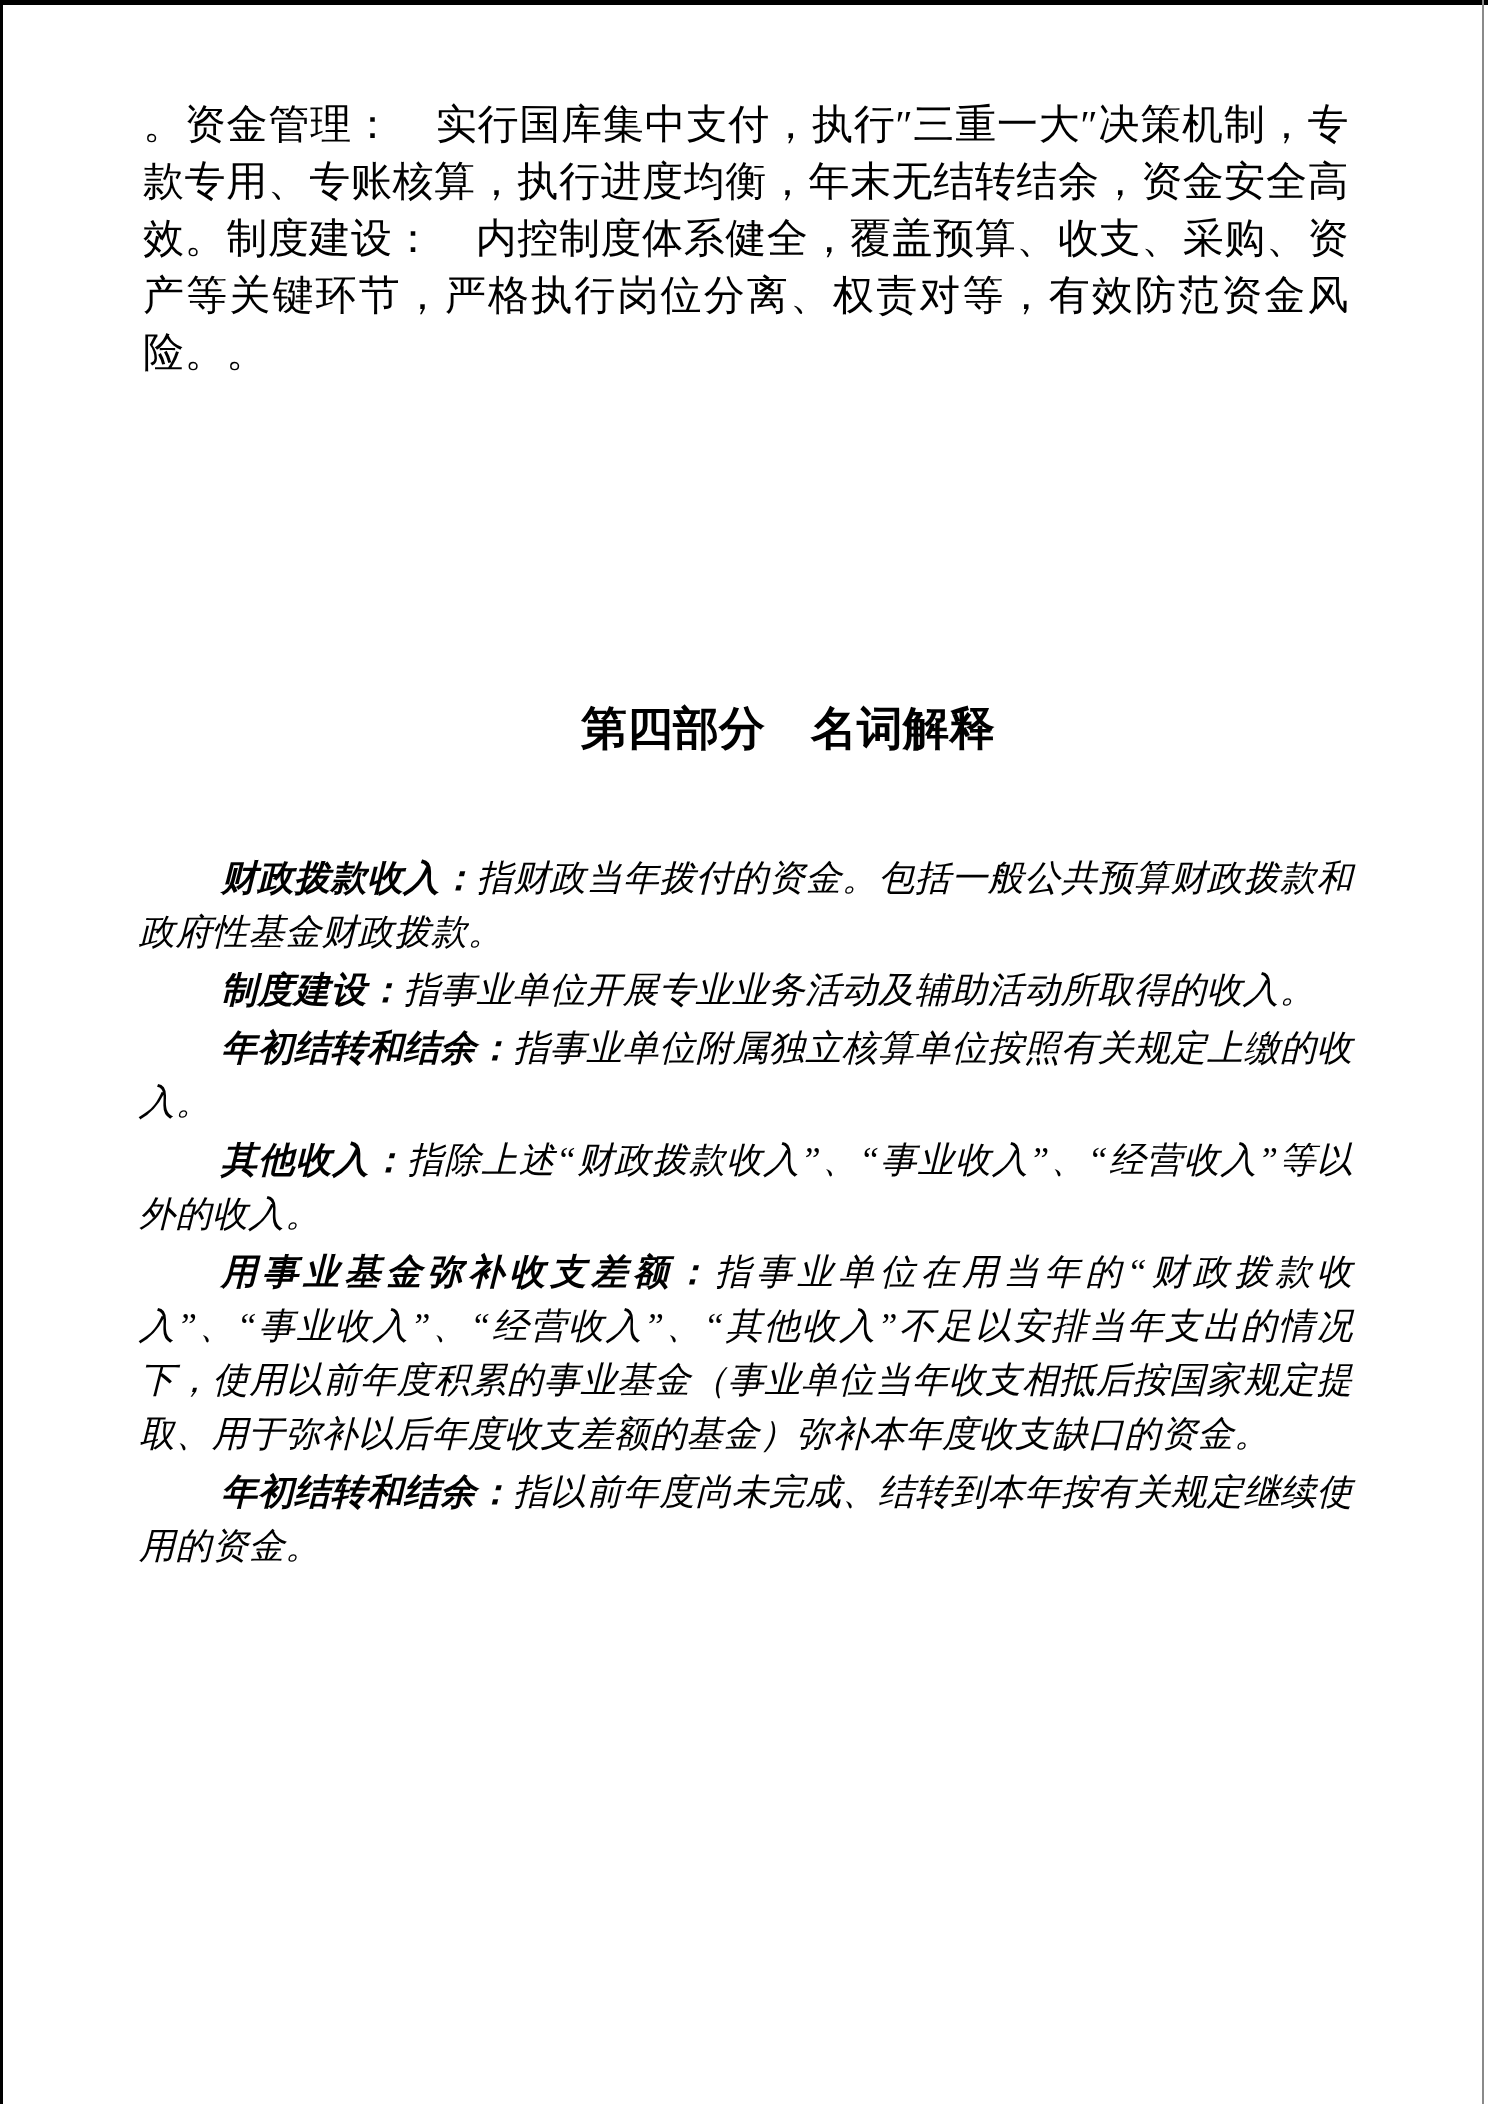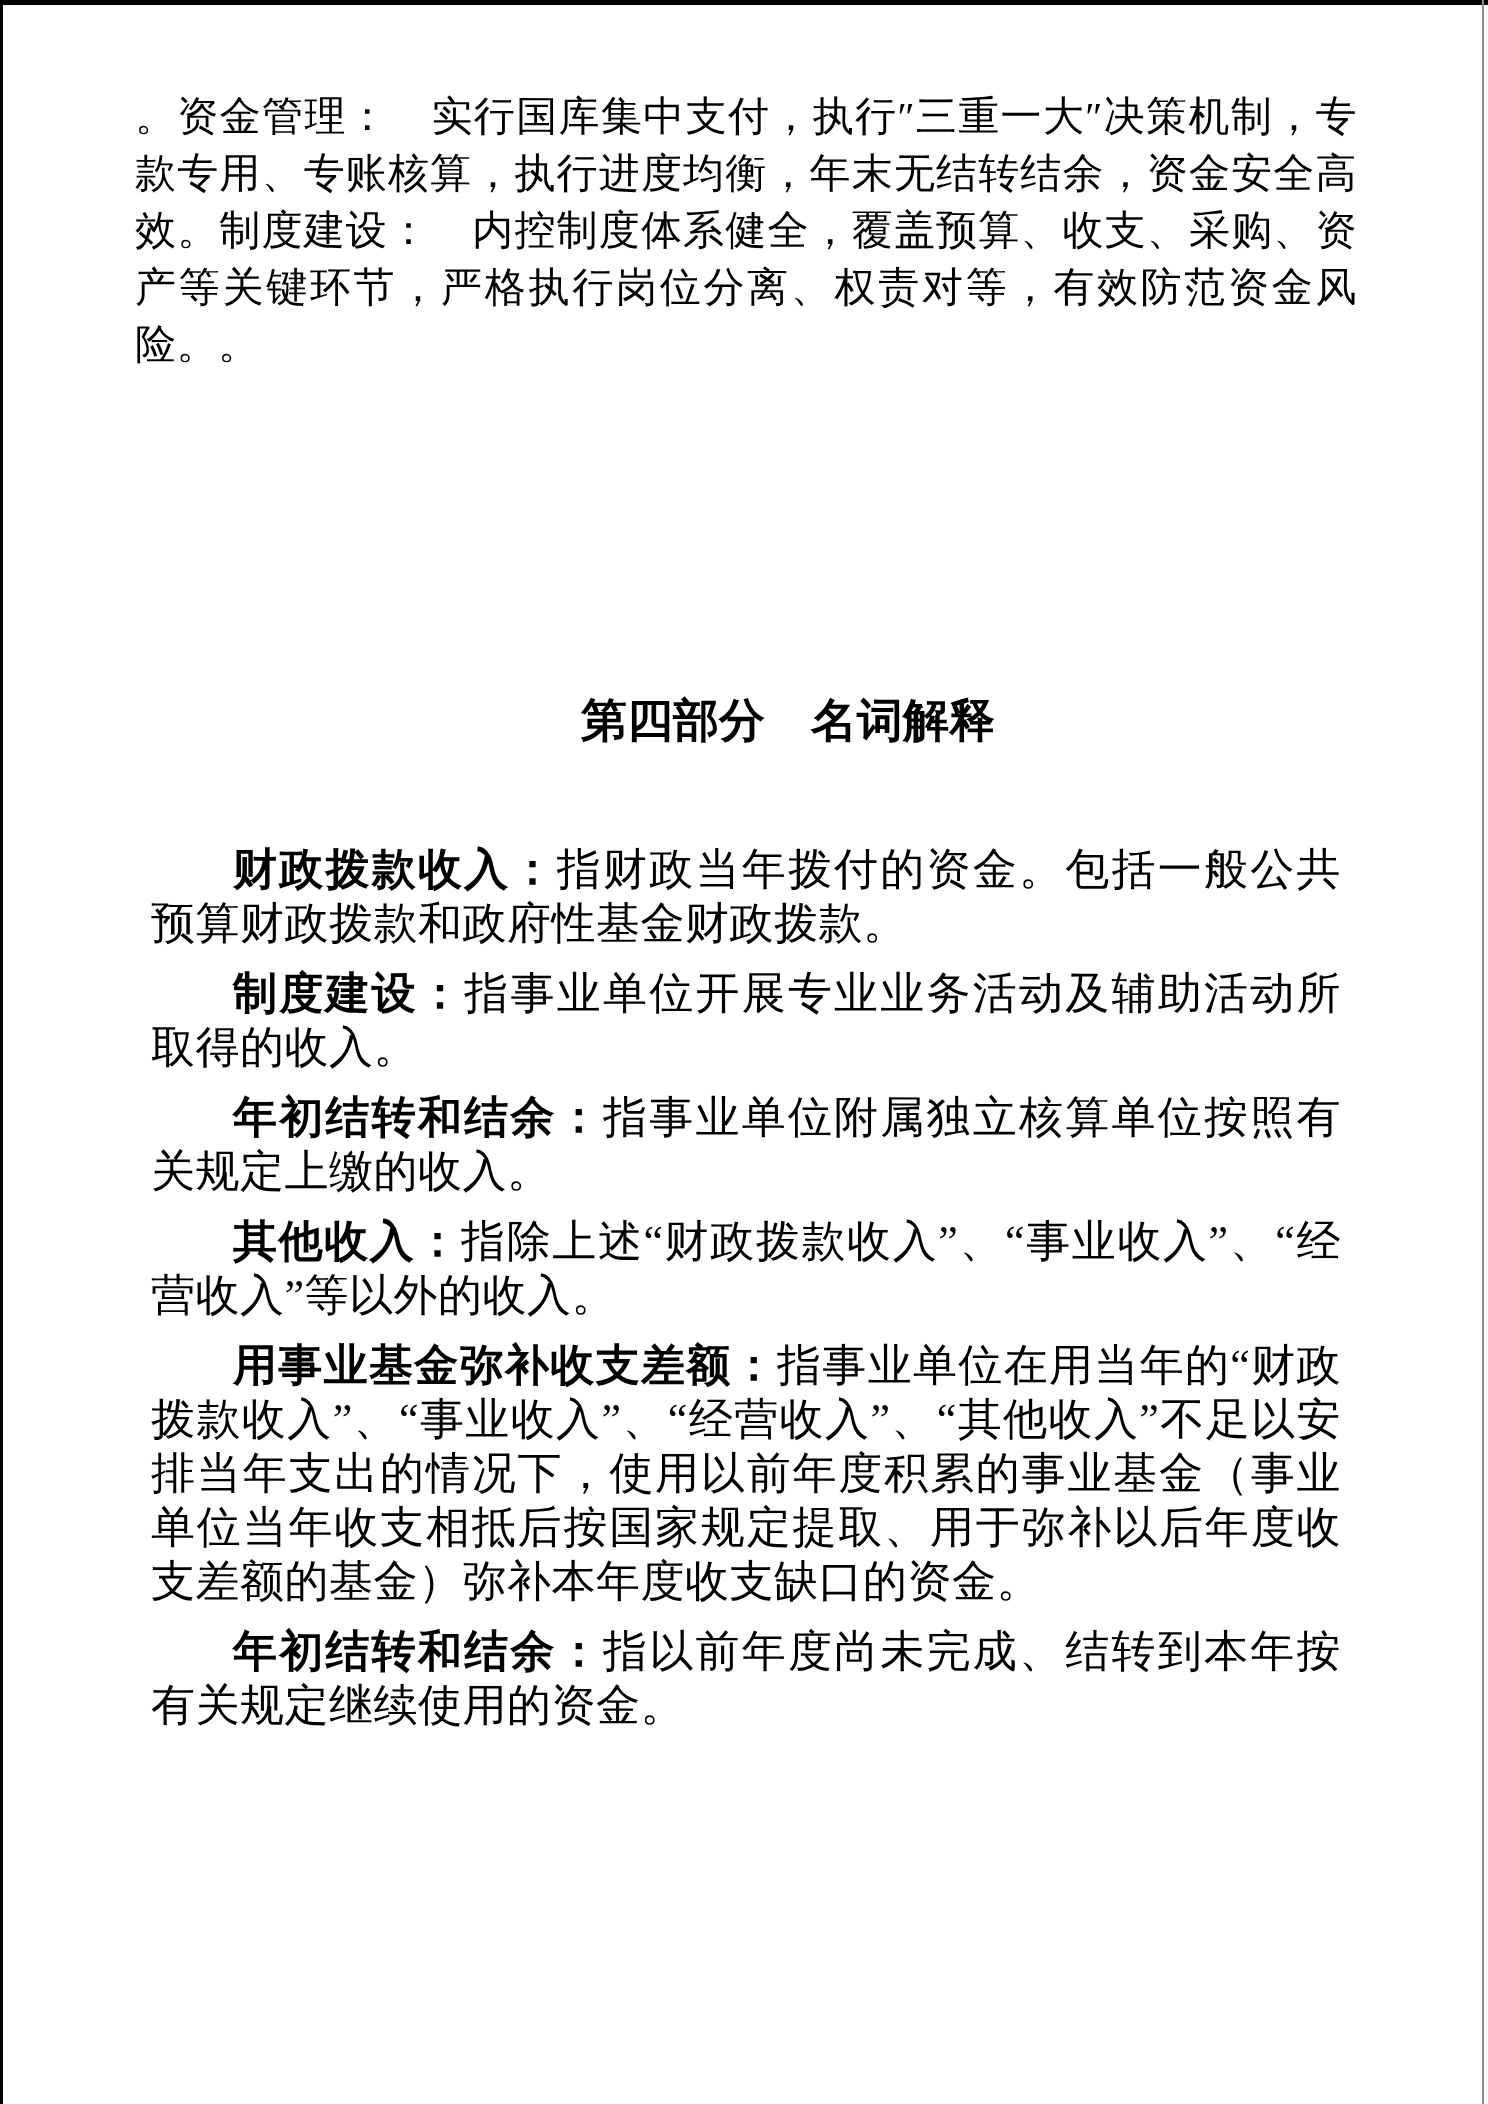--- a/index.html
+++ b/index.html
@@ -34,21 +34,21 @@
     width: 2px; height: 100%;
     background: #8a8a8a;
   }
   .content {
     position: absolute;
     left: 135px;
     top: 0;
     width: 1222px;
   }
   .intro {
-    margin: 0;
+    margin: 8px;
     padding-top: 88px;
     font-size: 41px;
     line-height: 57px;
     text-align: justify;
     text-justify: inter-ideograph;
     letter-spacing: 0.5px;
   }
   .section-title {
     margin: 308px 0 0 0;
     position: relative;
@@ -56,27 +56,28 @@
     font-size: 46px;
     line-height: 80px;
     font-weight: 700;
     text-align: center;
     white-space: nowrap;
   }
   .definitions {
     margin-top: 82px;
   }
   .def {
-    margin: 16px;
-    font-size: 44px;
+    margin: 4px;
+    font-size: 36px;
     line-height: 54px;
     text-align: justify;
     text-justify: inter-ideograph;
     text-indent: 82px;
     letter-spacing: 0.5px;
+    font-style: italic;
   }
   .def .term {
     font-weight: 700;
   }
 </style>
 </head>
 <body>
 
 <div class="page">
   <div class="edge-top"></div>

